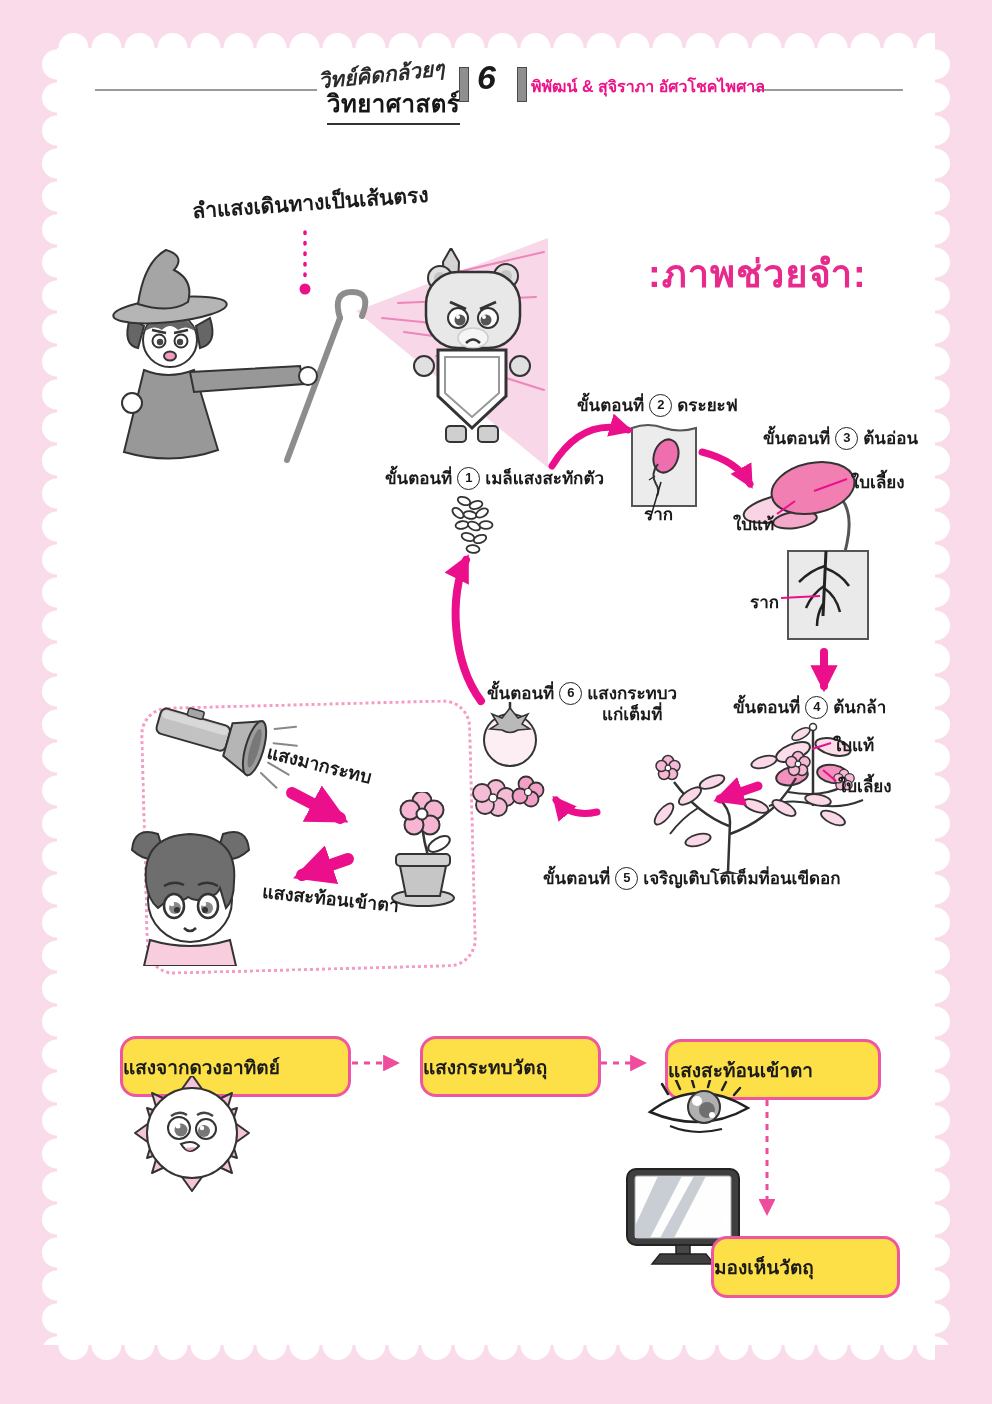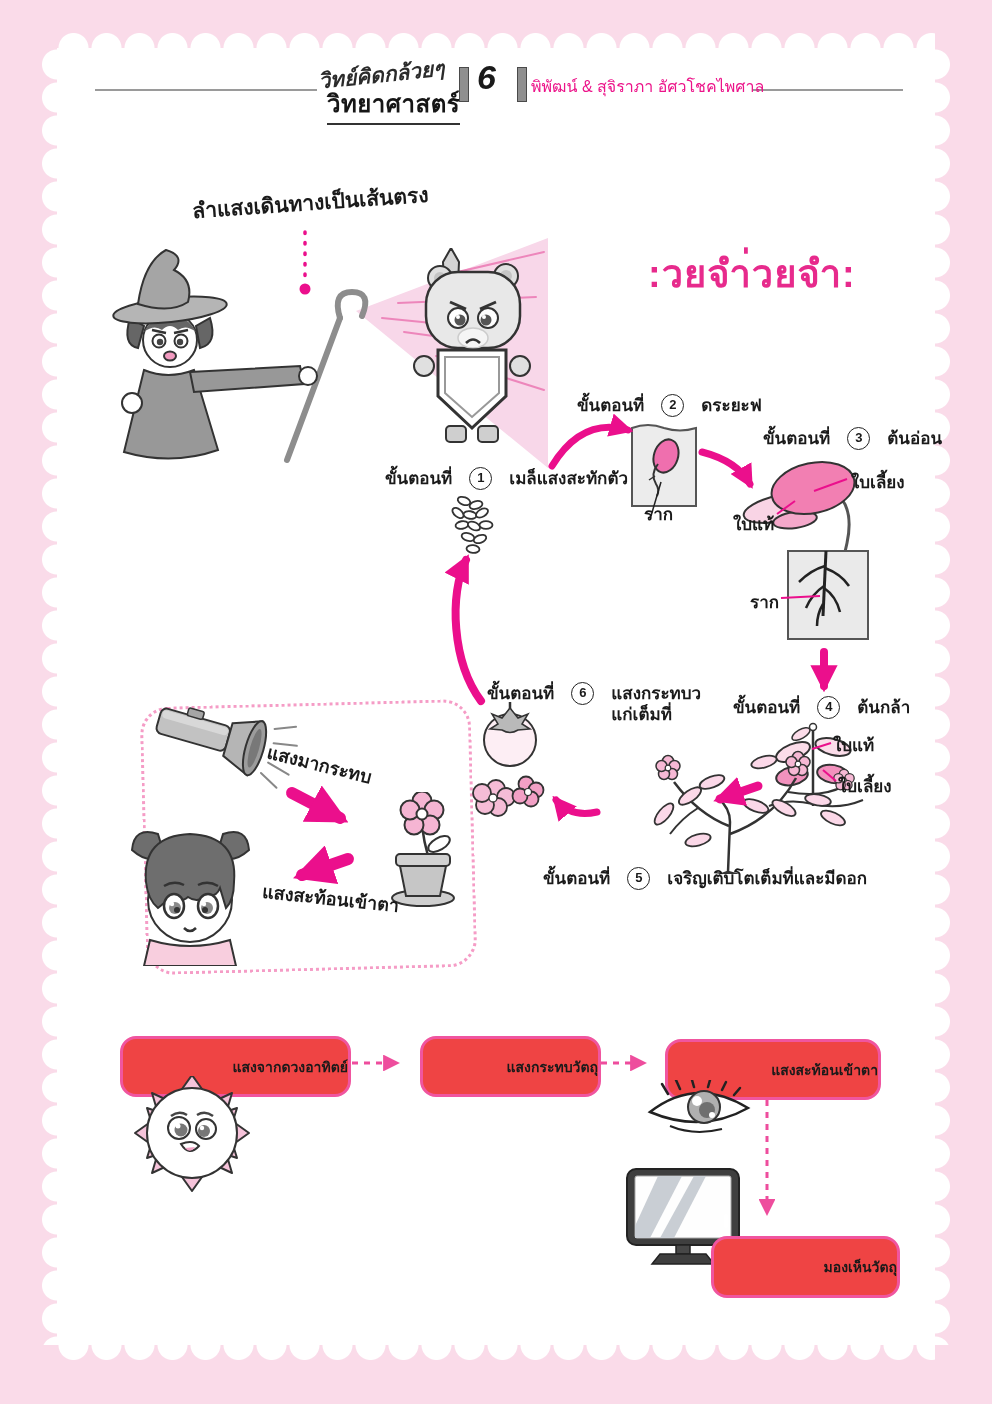--- a/index.html
+++ b/index.html
@@ -23,37 +23,37 @@
     background-size:15px 33px;}
   .z1{z-index:1}.z2{z-index:2}.z3{z-index:3}.z4{z-index:4}.z5{z-index:5}
   
   .hline{position:absolute;height:2px;background:#9a9a9a;z-index:2;}
   .series-script{position:absolute;left:318px;top:58px;font-size:21px;font-style:italic;font-weight:600;
     transform:rotate(-6deg);color:#2b2b2b;z-index:2;}
   .series-title{position:absolute;left:327px;top:84px;font-size:24px;font-weight:700;color:#161616;
     border-bottom:2.5px solid #333;padding-bottom:0;z-index:2;letter-spacing:.5px;}
   .hbar{position:absolute;width:8px;height:33px;top:67px;background:#8f8f8f;border:1.5px solid #4a4a4a;z-index:2;}
   .page-num{position:absolute;left:477px;top:58px;font-size:34px;font-weight:800;font-style:italic;z-index:2;}
-  .authors{position:absolute;left:531px;top:74px;font-size:16px;font-weight:400;color:#ec1389;z-index:2;}
+  .authors{position:absolute;left:531px;top:74px;font-size:16px;font-weight:700;color:#ec1389;z-index:2;}
   
   .beam-label{position:absolute;left:192px;top:186px;font-size:21px;font-weight:700;
     transform:rotate(-4deg);z-index:5;}
   .memory-title{position:absolute;left:648px;top:243px;font-size:38px;font-weight:800;color:#e72a8c;
     letter-spacing:1px;z-index:5;}
-  .steplab{position:absolute;display:flex;align-items:flex-start;gap:17px;font-size:17px;font-weight:700;
-    white-space:nowrap;z-index:5;line-height:1.25;}
+  .steplab{position:absolute;display:flex;align-items:flex-start;gap:5px;font-size:17px;font-weight:700;
+    white-space:nowrap;z-index:5;line-height:1.25;text-align:center;}
   .numcircle{width:21px;height:21px;min-width:21px;border:1.7px solid #222;border-radius:50%;
     display:inline-flex;align-items:center;justify-content:center;font-size:13px;font-weight:700;background:#fff;margin-top:-1px;}
   .tcol{display:flex;flex-direction:column;}
   .minilab{position:absolute;font-size:17px;font-weight:700;z-index:5;white-space:nowrap;}
   .rot14{transform:rotate(14deg);} .rot6{transform:rotate(6deg);}
   .demo-box{position:absolute;left:143px;top:703px;width:325px;height:262px;border:3.5px dotted #f59cc6;
     border-radius:28px;transform:rotate(-1.5deg);z-index:1;}
-  .flowbox{position:absolute;border:3px solid #f0559f;border-radius:16px;background:#ef4444;
-    display:flex;align-items:center;justify-content:flex-end;font-weight:700;font-size:14px;z-index:4;}
+  .flowbox{position:absolute;border:3px solid #f0559f;border-radius:16px;background:#fde047;
+    display:flex;align-items:center;justify-content:flex-start;font-weight:700;font-size:19px;z-index:4;}
   svg{display:block;}
 </style>
 </head>
 <body>
 
 <div class="paper"></div>
 <div class="sc sc-top"></div>
 <div class="sc sc-bottom"></div>
 <div class="sc sc-left"></div>
 <div class="sc sc-right"></div>
@@ -367,21 +367,21 @@
   <g stroke="#eb0f8c" stroke-width="2" fill="none">
     <path d="M847 479 L814 491"></path>
     <path d="M777 514 L795 501"></path>
     <path d="M781 598 L820 596"></path>
     <path d="M831 743 L812 749"></path>
     <path d="M836 781 L823 770"></path>
   </g>
 </svg>
 
 <div class="beam-label">ลำแสงเดินทางเป็นเส้นตรง</div>
-<div class="memory-title">:วยจำ่วยจำ:</div>
+<div class="memory-title">:ภาพช่วยจำ:</div>
 
 <div class="steplab" style="left:385px;top:468px">
   <span>ขั้นตอนที่</span>
   <span class="numcircle">1</span>
   <span>เมล็แสงสะทักตัว</span>
 </div>
 <div class="steplab" style="left:577px;top:395px">
   <span>ขั้นตอนที่</span>
   <span class="numcircle">2</span>
   <span>ดระยะฟ</span>
@@ -392,21 +392,21 @@
   <span>ต้นอ่อน</span>
 </div>
 <div class="steplab" style="left:733px;top:697px">
   <span>ขั้นตอนที่</span>
   <span class="numcircle">4</span>
   <span>ต้นกล้า</span>
 </div>
 <div class="steplab" style="left:543px;top:868px">
   <span>ขั้นตอนที่</span>
   <span class="numcircle">5</span>
-  <span>เจริญเติบโตเต็มที่และมีดอก</span>
+  <span>เจริญเติบโตเต็มที่อนเขีดอก</span>
 </div>
 <div class="steplab" style="left:487px;top:683px">
   <span>ขั้นตอนที่</span>
   <span class="numcircle">6</span>
   <span class="tcol">
     <span>แสงกระทบว</span>
     <span>แก่เต็มที่</span>
   </span>
 </div>
 

